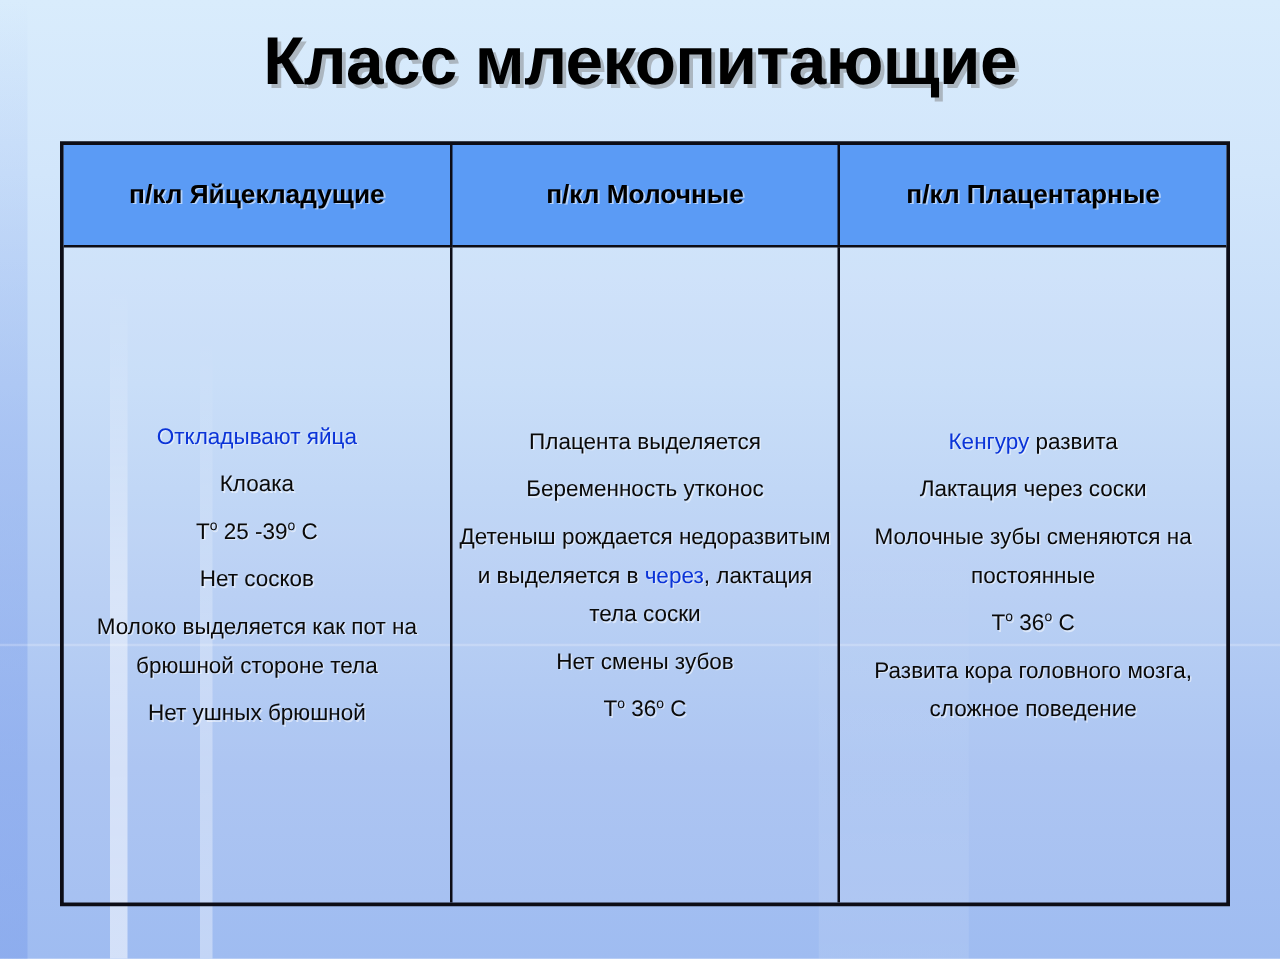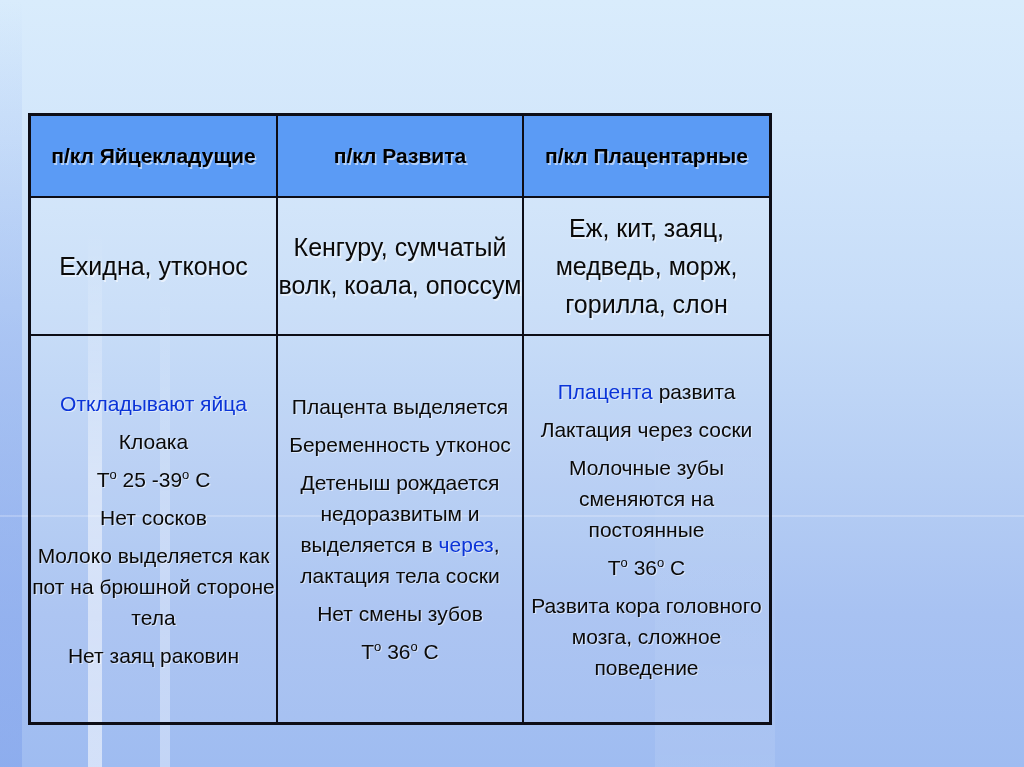--- a/index.html
+++ b/index.html
@@ -68,23 +68,23 @@
     line-height: 62px;
     font-weight: bold;
     color: #000000;
     letter-spacing: -0.5px;
     text-shadow: 3px 3px 0 rgba(120,120,120,0.45);
     white-space: nowrap;
   }
 
   .table-wrap {
     position: absolute;
-    left: 28px;
+    left: 48px;
     top: 113px;
-    width: 744px;
+    width: 936px;
     height: 612px;
     border: 3px solid #0d0d16;
     box-sizing: border-box;
     background: transparent;
   }
   table.matrix {
     width: 100%;
     height: 100%;
     border-collapse: collapse;
     table-layout: fixed;
@@ -125,21 +125,21 @@
     padding: 4px 14px;
     text-shadow: 1.5px 1.5px 0 rgba(255,255,255,0.55);
   }
 
   
   .row-features td {
     background: rgba(255,255,255,0.06);
     vertical-align: top;
   }
   .features-cell {
-    font-size: 21px;
+    font-size: 18px;
     line-height: 31px;
     color: #0a0a0a;
     padding: 12px 10px 10px 10px;
     text-shadow: 1.2px 1.2px 0 rgba(255,255,255,0.5);
   }
   .features-cell .fline { margin: 0 0 7px 0; }
   .features-cell .fline:last-child { margin-bottom: 0; text-align: center; }
 
   .hl {
     color: #0b34d8;
@@ -155,52 +155,48 @@
 <body>
 
 <div class="slide">
 
   <div class="band band-dark-left"></div>
   <div class="band band-light-1"></div>
   <div class="band band-light-2"></div>
   <div class="band band-soft-mid"></div>
   <div class="band-hline"></div>
 
+  <div class="title">Класс млекопитающие</div>
 
   <div class="table-wrap">
     <table class="matrix">
       <tbody>
         <tr class="row-head">
           <td class="head-cell">п/кл Яйцекладущие</td>
-          <td class="head-cell">п/кл Развита</td>
+          <td class="head-cell">п/кл Молочные</td>
           <td class="head-cell">п/кл Плацентарные</td>
-        </tr>
-        <tr class="row-examples">
-          <td class="examples-cell">Ехидна, утконос</td>
-          <td class="examples-cell">Кенгуру, сумчатый волк, коала, опоссум</td>
-          <td class="examples-cell">Еж, кит, заяц, медведь, морж, горилла, слон</td>
         </tr>
         <tr class="row-features">
           <td class="features-cell">
               <div class="fline"><span class="hl">Откладывают яйца</span></div>
               <div class="fline"><span>Клоака</span></div>
               <div class="fline"><span>T</span><span class="deg">o</span><span> 25 -39</span><span class="deg">o</span><span> С</span></div>
               <div class="fline"><span>Нет сосков</span></div>
               <div class="fline"><span>Молоко выделяется как пот на брюшной стороне тела</span></div>
-              <div class="fline"><span>Нет заяц раковин</span></div>
+              <div class="fline"><span>Нет ушных брюшной</span></div>
             </td>
           <td class="features-cell">
               <div class="fline"><span>Плацента выделяется</span></div>
               <div class="fline"><span>Беременность утконос</span></div>
               <div class="fline"><span>Детеныш рождается недоразвитым и выделяется в </span><span class="hl">через</span><span>, лактация тела соски</span></div>
               <div class="fline"><span>Нет смены зубов</span></div>
               <div class="fline"><span>T</span><span class="deg">o</span><span> 36</span><span class="deg">o</span><span> С</span></div>
             </td>
           <td class="features-cell">
-              <div class="fline"><span class="hl">Плацента</span><span> развита</span></div>
+              <div class="fline"><span class="hl">Кенгуру</span><span> развита</span></div>
               <div class="fline"><span>Лактация через соски</span></div>
               <div class="fline"><span>Молочные зубы сменяются на постоянные</span></div>
               <div class="fline"><span>T</span><span class="deg">o</span><span> 36</span><span class="deg">o</span><span> С</span></div>
               <div class="fline"><span>Развита кора головного мозга, сложное поведение</span></div>
             </td>
         </tr>
       </tbody>
     </table>
   </div>
 

